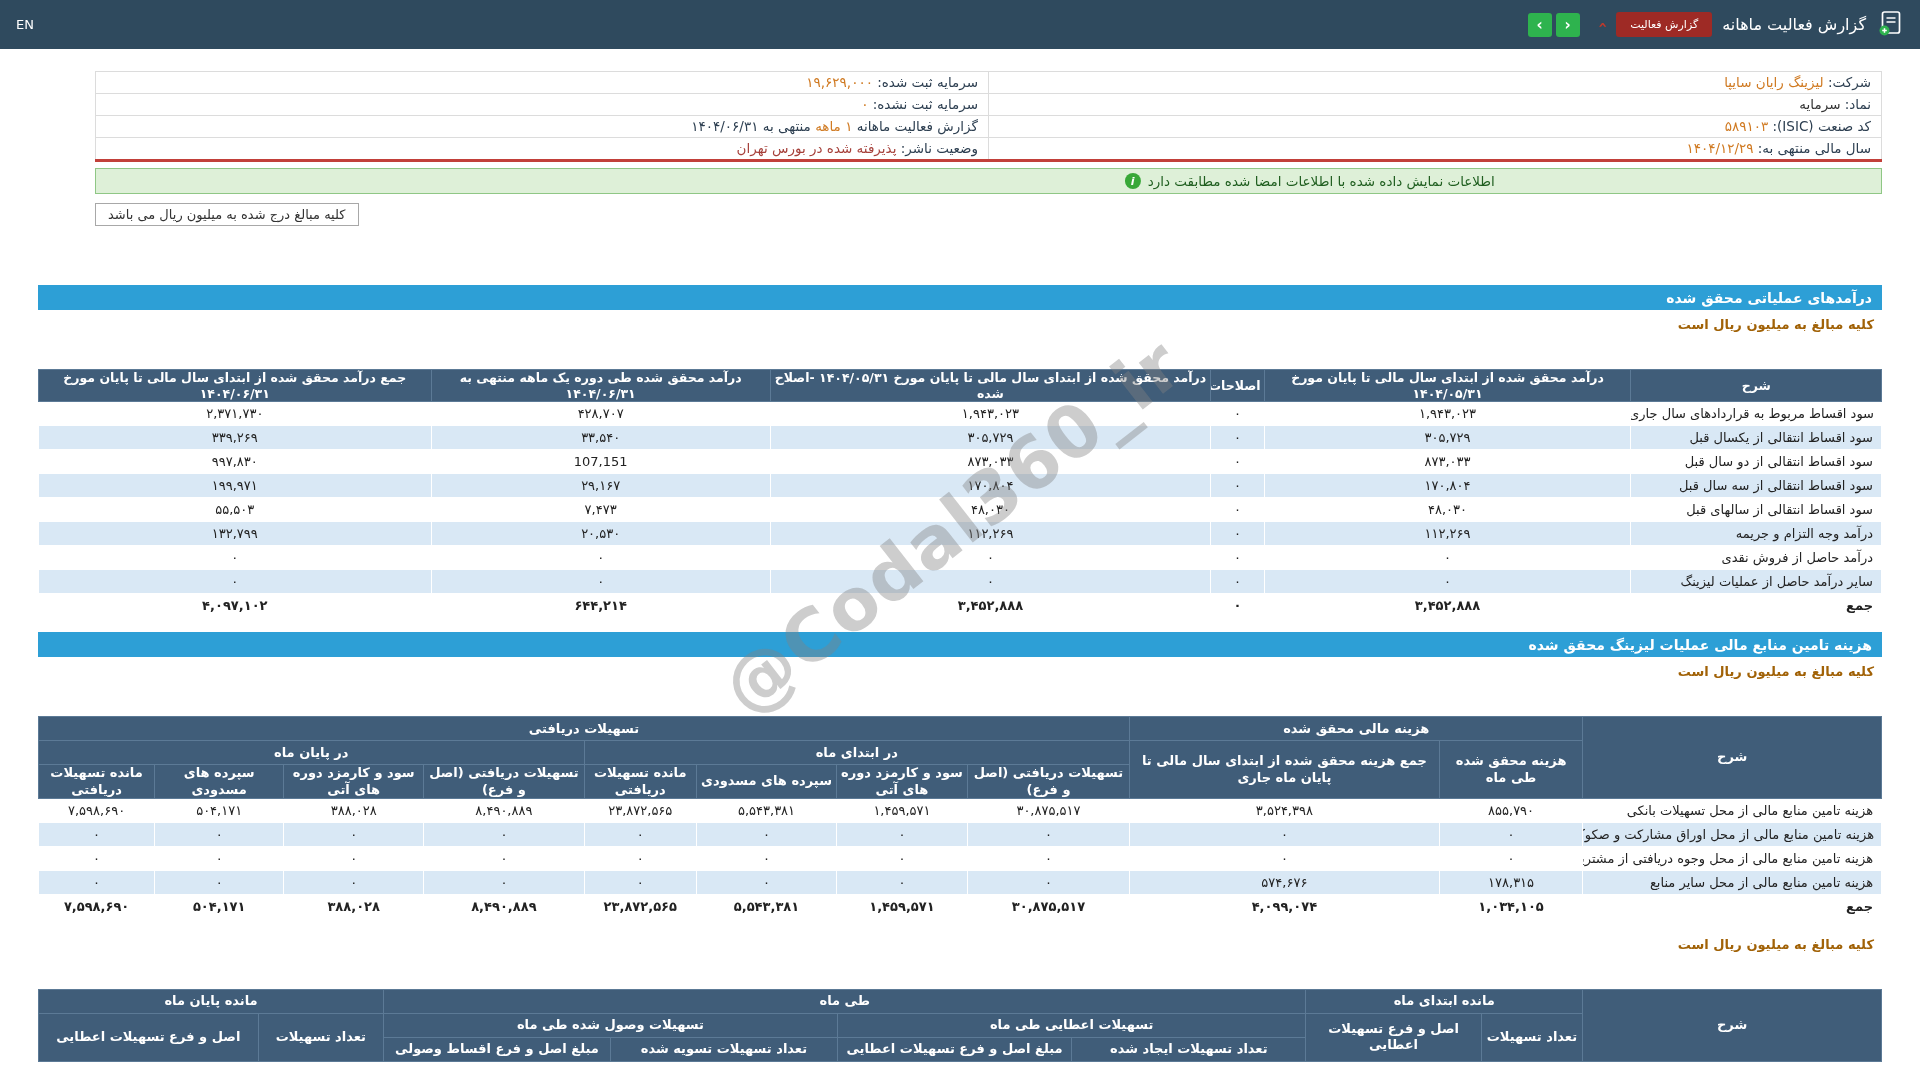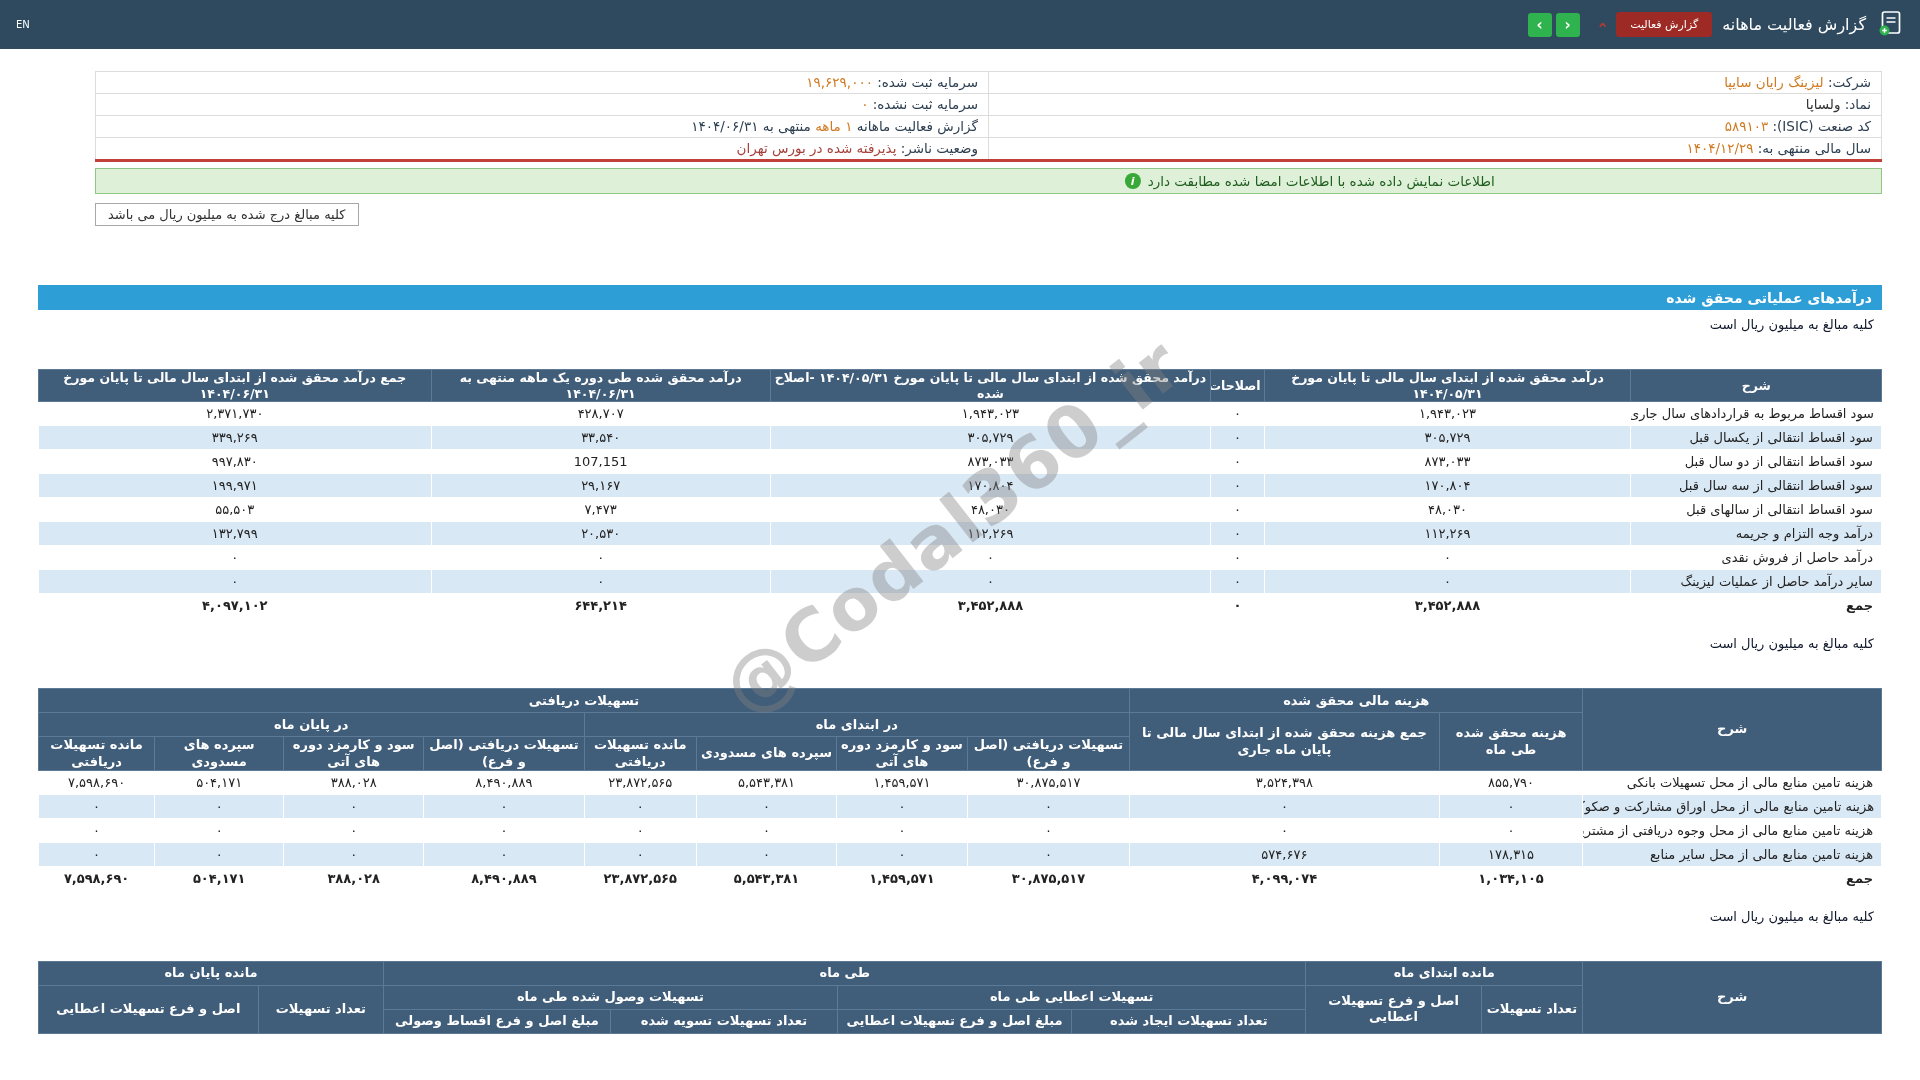--- a/index.html
+++ b/index.html
@@ -6,21 +6,21 @@
   html,body{width:1920px;height:1080px;overflow:hidden}
   body{background:#fff;direction:rtl;font-family:"DejaVu Sans",sans-serif;position:relative;color:#222}
 
   
   .topbar{height:49px;background:#2f4a5e;display:flex;align-items:center;padding:0 16px;gap:10px}
   .topbar-title{color:#fff;font-size:16px;white-space:nowrap}
   .report-btn{background:#9e2a25;color:#fff;border:none;font-family:inherit;font-size:11px;padding:6px 14px;border-radius:3px;cursor:pointer;white-space:nowrap}
   .dropdown-chevron{color:#c0392b;font-size:16px;font-weight:bold;transform:rotate(90deg);display:inline-block;line-height:1}
   .nav-group{display:flex;gap:4px;margin-right:10px;direction:ltr}
   .nav-btn{width:24px;height:24px;background:#2eb34e;border:none;border-radius:3px;color:#fff;font-size:15px;font-weight:bold;display:flex;align-items:center;justify-content:center;cursor:pointer;font-family:inherit;padding:0}
-  .lang{margin-right:auto;color:#fff;font-size:10px;text-decoration:none;cursor:pointer}
+  .lang{margin-right:auto;color:#fff;font-size:13px;text-decoration:none;cursor:pointer}
 
   
   .info-table{width:calc(100% - 133px);margin:22px 38px 0 95px;border-collapse:collapse;border:1px solid #d6d6d6;border-bottom:3px solid #c2403a;font-size:13.5px}
   .info-table td{width:50%;border:1px solid #dcdcdc;height:22px;padding:0 10px;line-height:21px;white-space:nowrap}
   .lbl{color:#2c3e50}
   .val-orange{color:#d07a22}
   .val-dark{color:#333}
   .val-red{color:#a6403a}
 
   
@@ -28,21 +28,21 @@
   .banner-inner{position:absolute;left:68%;top:50%;transform:translate(-50%,-50%);display:flex;align-items:center;gap:7px;color:#1f5e1f;font-size:13.5px;white-space:nowrap}
   .info-icon{width:16px;height:16px;border-radius:50%;background:#38a838;color:#fff;font-size:11px;font-weight:bold;display:flex;align-items:center;justify-content:center;font-style:italic;flex:none}
 
   
   .note-box{width:fit-content;margin:9px auto 0 95px;border:1px solid #a8a8a8;padding:3px 12px;font-size:13px;color:#333;white-space:nowrap}
 
   
   .sections{margin:59px 38px 0 38px}
   .sec + .sec{margin-top:14px}
   .sec-title{background:#2d9fd6;color:#fff;font-weight:bold;font-size:14px;padding:0 10px;border-radius:0;height:25px;display:flex;align-items:center}
-  .sec-note{margin-top:3px;font-weight:normal;font-size:13px;color:#0f172a;padding:4px 8px}
+  .sec-note{margin-top:3px;font-weight:bold;font-size:13px;color:#a16207;padding:4px 8px}
   .data-table{width:100%;border-collapse:collapse;table-layout:fixed;margin-top:33px;font-size:13px}
   .data-table th{background:#405d79;color:#fff;font-weight:bold;font-size:12.5px;padding:0 3px;border:1px solid #5c7a96;height:24px;text-align:center;vertical-align:middle;line-height:1.25;overflow:hidden}
   .dense th{font-size:13px}
   .data-table td{height:24px;padding:0 6px;border:1px solid #fff;text-align:center;color:#222;overflow:hidden;white-space:nowrap}
   .data-table td.lbl-cell{text-align:right;padding-right:8px}
   .data-table tr.plain td{background:#fff}
   .data-table tr.stripe td{background:#d9e8f5}
   .data-table td.cream{background:#fbe8a6}
   .data-table tr.total td{font-weight:bold}
   .data-table tbody tr{border-bottom:1px solid #efefef}
@@ -82,21 +82,21 @@
       <span class="val-orange">لیزینگ رایان سایپا</span>
     </td>
     <td>
       <span class="lbl">سرمایه ثبت شده:</span>
       <span class="val-orange">۱۹,۶۲۹,۰۰۰</span>
     </td>
   </tr>
   <tr>
     <td>
       <span class="lbl">نماد:</span>
-      <span class="val-dark">ولساپا</span>
+      <span class="val-dark">سرمایه</span>
     </td>
     <td>
       <span class="lbl">سرمایه ثبت نشده:</span>
       <span class="val-orange">۰</span>
     </td>
   </tr>
   <tr>
     <td>
       <span class="lbl">کد صنعت (ISIC):</span>
       <span class="val-orange">۵۸۹۱۰۳</span>
@@ -224,20 +224,21 @@
             <td>۰</td>
             <td class="cream">۳,۴۵۲,۸۸۸</td>
             <td>۶۴۴,۲۱۴</td>
             <td class="cream">۴,۰۹۷,۱۰۲</td>
           </tr>
         </tbody>
     </table>
   </section>
 
   <section class="sec">
+    <div class="sec-title">هزینه تامین منابع مالی عملیات لیزینگ محقق شده</div>
     <div class="sec-note">کلیه مبالغ به میلیون ریال است</div>
     <table class="data-table dense">
       <colgroup>
         <col style="width:16.2%">
           <col style="width:7.8%">
           <col style="width:16.8%">
         <col style="width:8.8%">
           <col style="width:7.1%">
           <col style="width:7.6%">
           <col style="width:6.1%">

